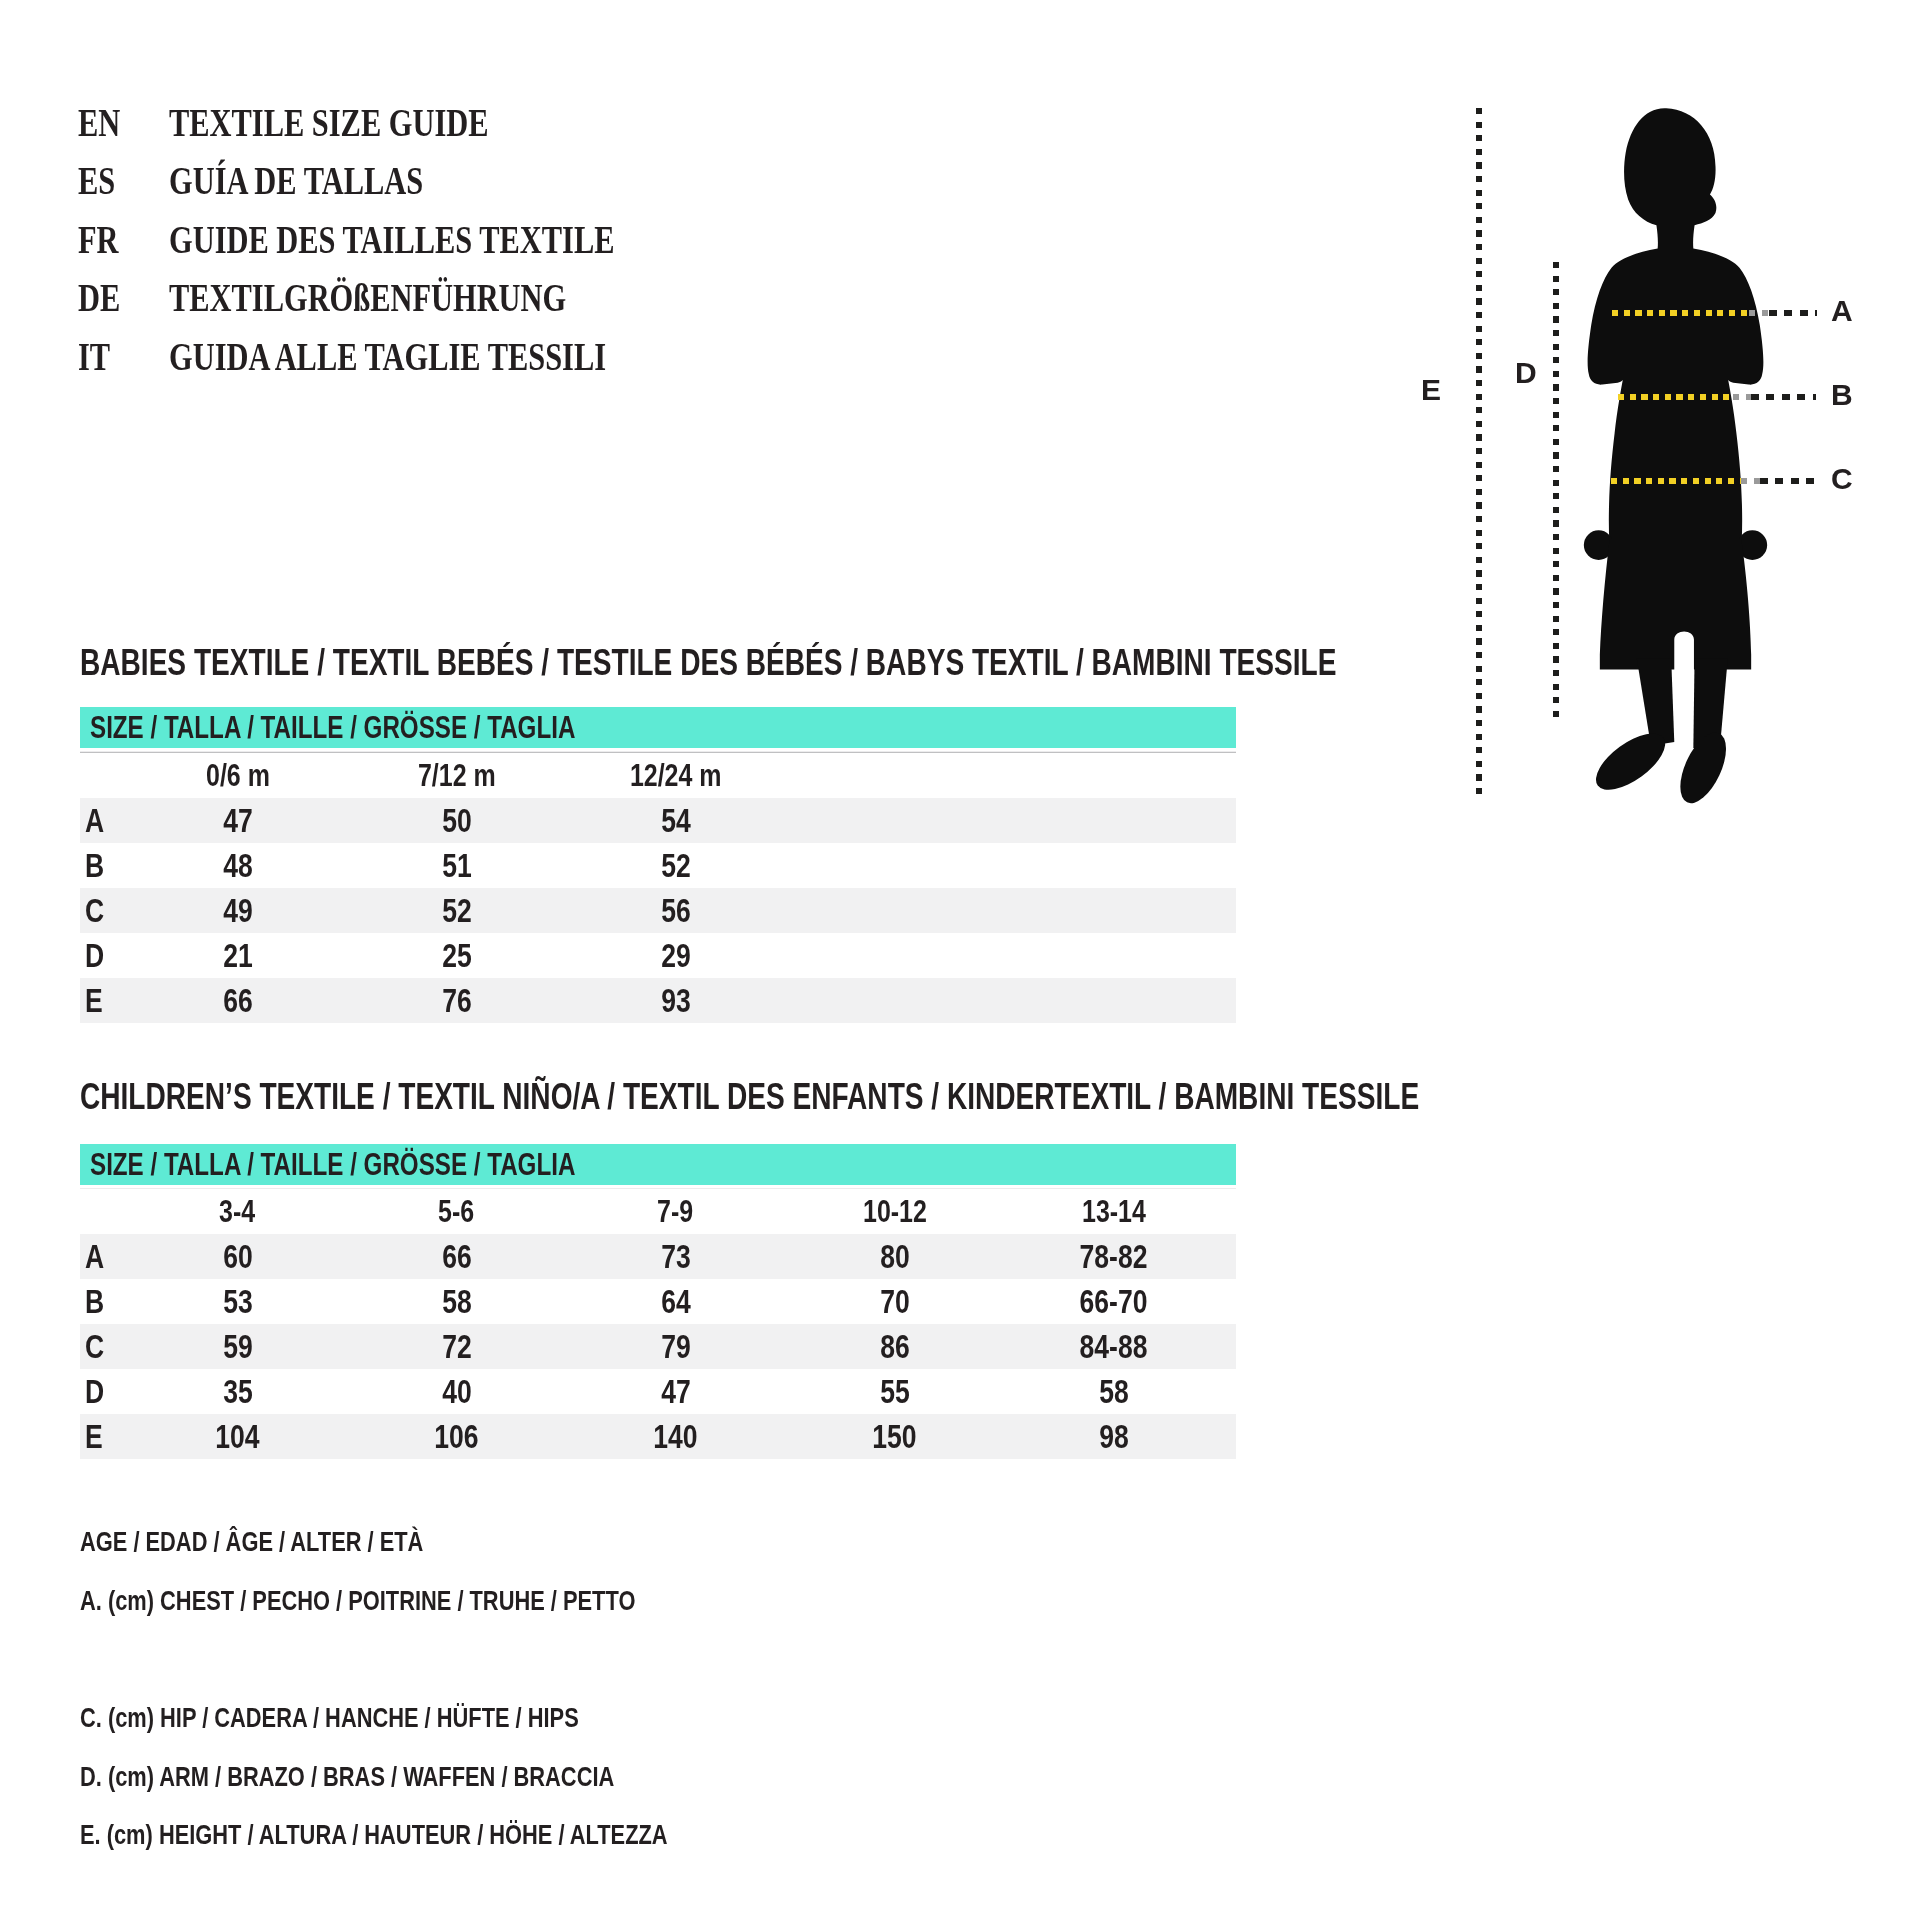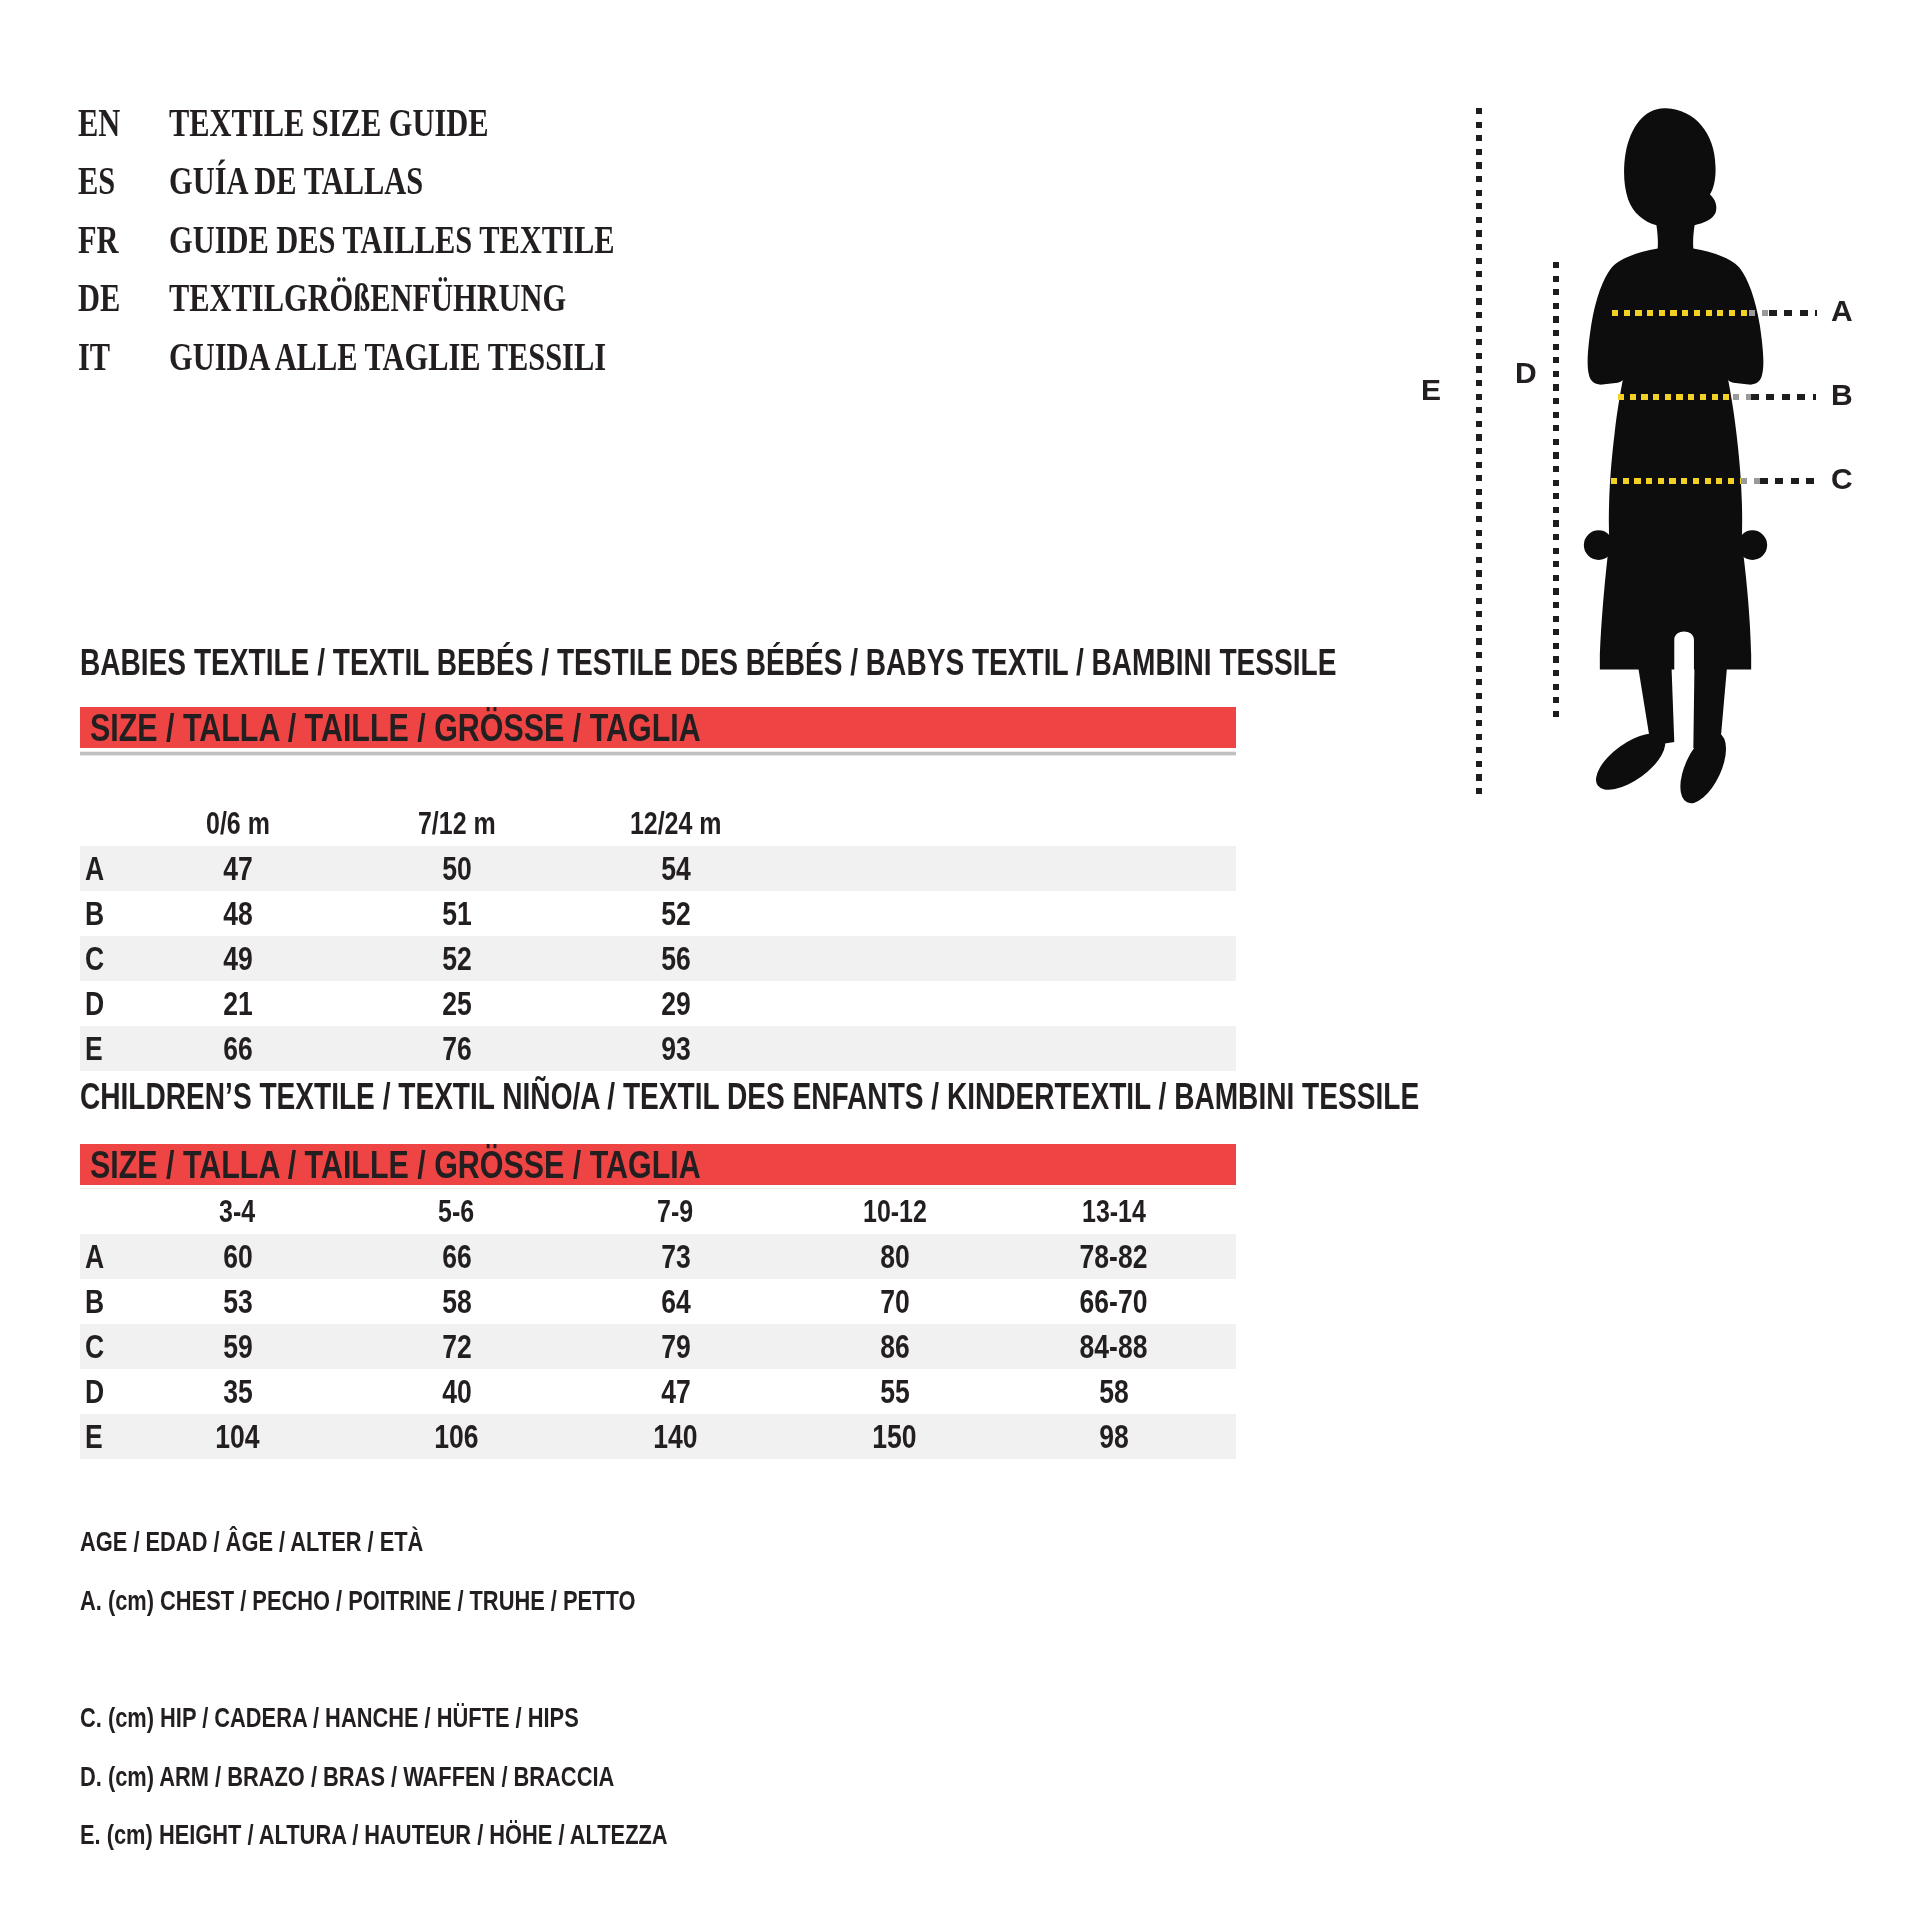--- a/index.html
+++ b/index.html
@@ -18,28 +18,28 @@
   .lang-row { position:absolute; left:0; width:1356px; height:47px; line-height:47px; font-size:39px;font-family:Liberation Serif, serif; }
   .lang-code  { position:absolute; left:78px; top:0; }
   .lang-title { position:absolute; left:169px; top:0;text-align:right; }
 
   
   .sect-heading { position:absolute; left:80px; height:44px; line-height:44px; font-size:36px; }
 
   
   .sizebar {
     position:absolute; left:80px; width:1156px; height:41px; line-height:41px;
-    background:#ef4444; padding:0; font-size:39px;
+    background:#5eead4; padding:0; font-size:31px;
     box-shadow: 0 3.7px 0 #ffffff, 0 7.4px 0 #c0c0c2;
   }
   .sizebar .cond { margin-left:10px; }
 
   
   .trow { position:absolute; left:80px; width:1156px; height:45px; display:grid; align-items:center; font-size:34px; }
-  .t3 { grid-template-columns:48px 219px 219px 219px 1fr;margin-top:48px; }
+  .t3 { grid-template-columns:48px 219px 219px 219px 1fr; }
   .t5 { grid-template-columns:48px 219px 219px 219px 219px 219px 1fr; }
   .colhead { font-size:32px; background:#ffffff; }
   .stripe { background:#f1f1f2; }
   .white  { background:#ffffff; }
   .cl { text-align:left; padding-left:5px; }
   .cv { text-align:center; }
 
   
   .legend-row { position:absolute; left:80px; height:46px; line-height:46px; font-size:28px; }
 

